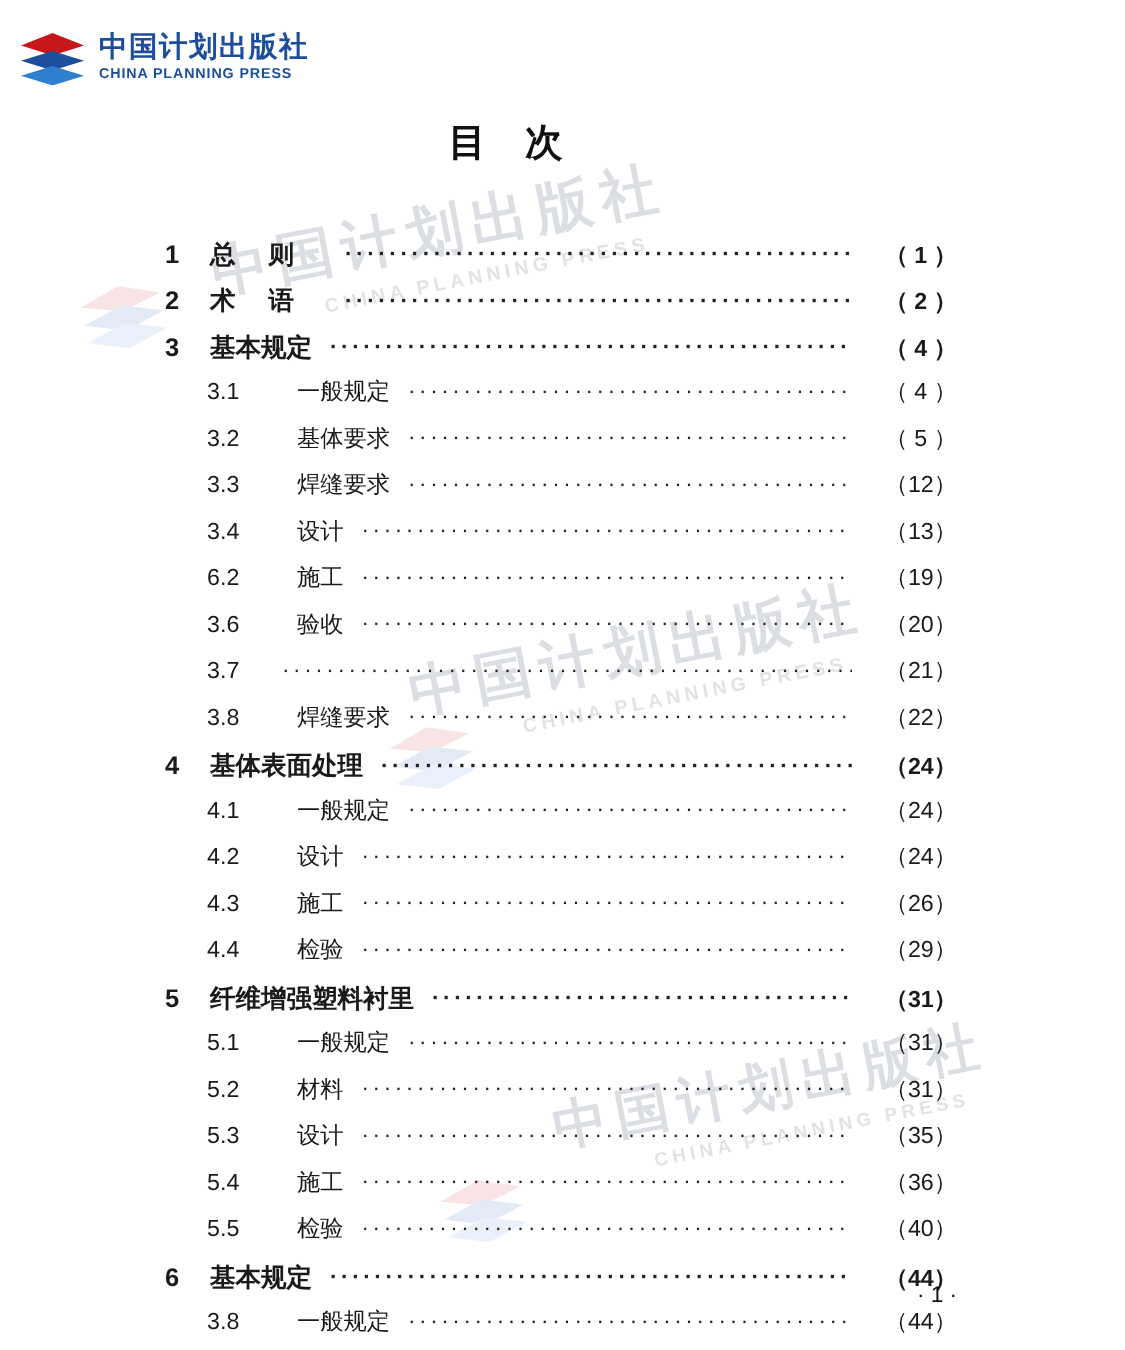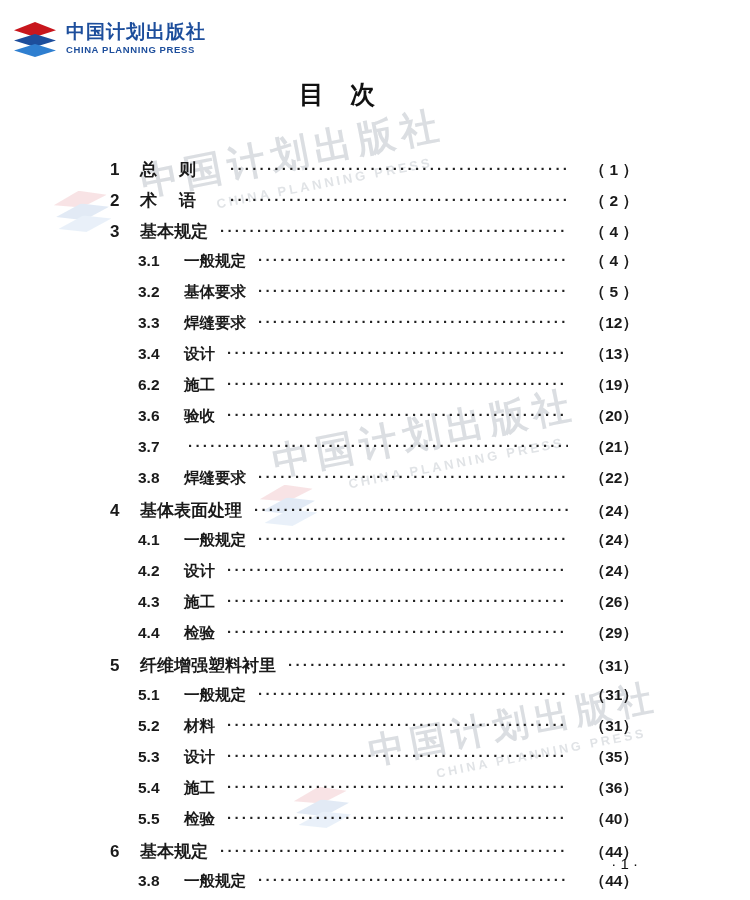--- a/index.html
+++ b/index.html
@@ -150,34 +150,33 @@
   }
   .toc-row.level-1 {
     font-family: "Liberation Sans", sans-serif;
     font-weight: bold;
     font-size: 17px;
   }
   .toc-row.level-2 {
     font-family: "Liberation Sans", sans-serif;
     font-size: 15.5px;
     padding-left: 138px;
-    font-weight: bold;
   }
   .num {
     flex: 0 0 auto;
     white-space: nowrap;
   }
   .level-1 .num { width: 24px; }
   .level-2 .num { width: 38px; }
   .title {
     flex: 0 0 auto;
     white-space: nowrap;
   }
   .level-1 .title { margin-left: 6px; text-align: center; }
-  .level-2 .title { margin-left: 8px; }
+  .level-2 .title { margin-left: 22px; }
   .leader {
     flex: 1 1 auto;
     overflow: hidden;
     white-space: nowrap;
     margin: 0 8px 0 12px;
     color: #222;
     font-size: 15px;
     letter-spacing: 2.4px;
     position: relative;
     top: -1px;

